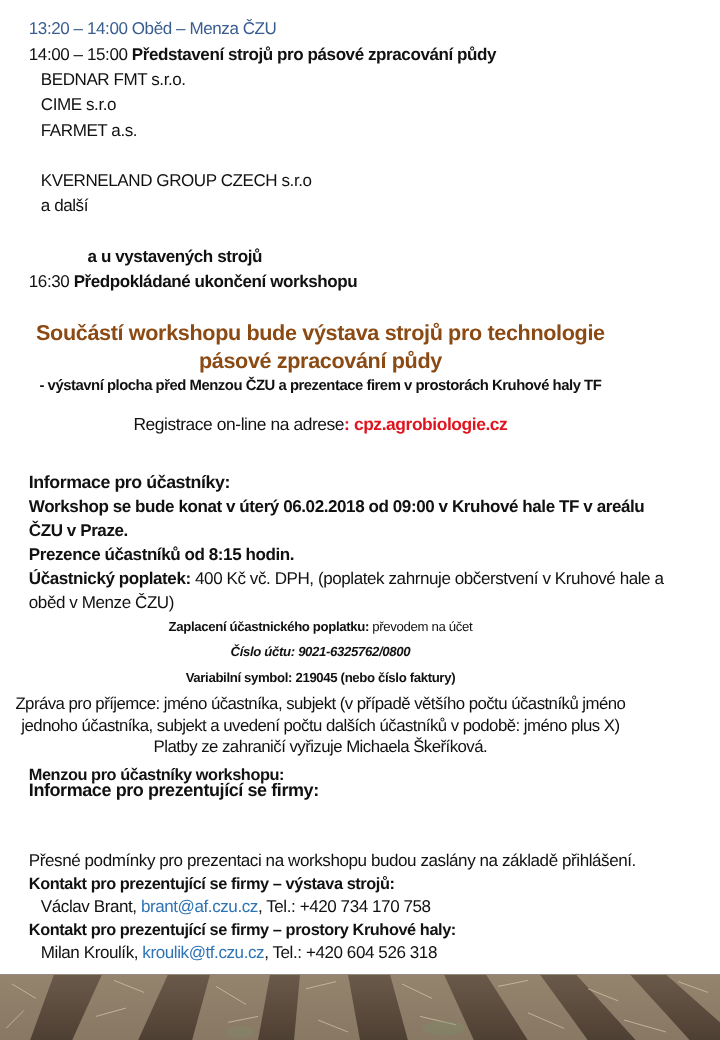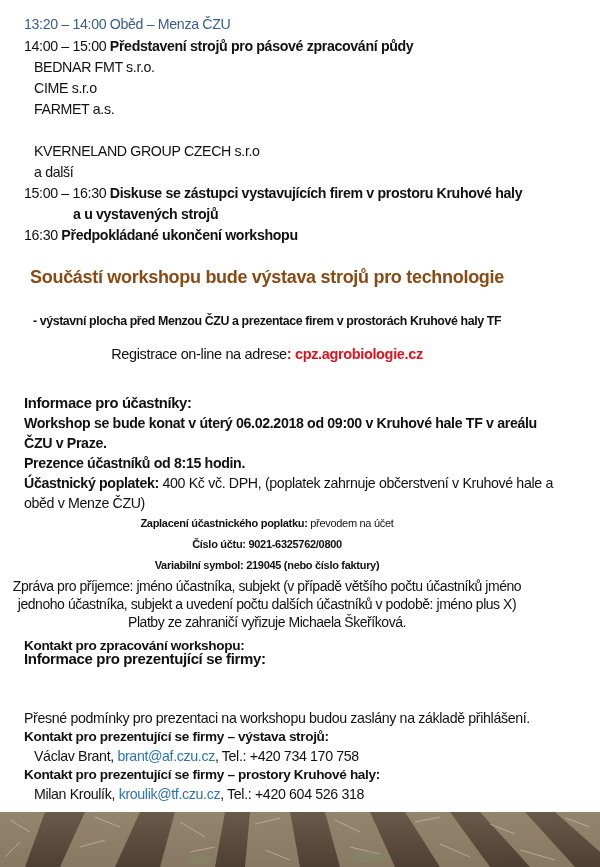--- a/index.html
+++ b/index.html
@@ -28,53 +28,51 @@
 
   <div class="line blue" style="top:15px;">13:20 – 14:00 Oběd – Menza ČZU</div>
   <div class="line" style="top:37px;">
     <span>14:00 – 15:00 </span><span class="b">Představení strojů pro pásové zpracování půdy</span>
   </div>
   <div class="line ind" style="top:58px;">BEDNAR FMT s.r.o.</div>
   <div class="line ind" style="top:79px;">CIME s.r.o</div>
   <div class="line ind" style="top:100px;">FARMET a.s.</div>
   <div class="line ind" style="top:142px;">KVERNELAND GROUP CZECH s.r.o</div>
   <div class="line ind" style="top:163px;">a další</div>
-  <div class="line" style="top:184px;">
-    <span>15:00 – 16:30 </span><span class="b">Diskuse se zástupci vystavujících firem v prostoru Kruhové haly</span>
-  </div>
   <div class="line ind2 b" style="top:205px;margin-left:31px;">a u vystavených strojů</div>
   <div class="line" style="top:226px;">
     <span>16:30 </span><span class="b">Předpokládané ukončení workshopu</span>
   </div>
 
   <div class="line center brown" style="top:266px;">Součástí workshopu bude výstava strojů pro technologie</div>
+  <div class="line center brown" style="top:290px;">pásové zpracování půdy</div>
   <div class="line center small-b" style="top:312px;">- výstavní plocha před Menzou ČZU a prezentace firem v prostorách Kruhové haly TF</div>
   <div class="line center" style="top:345px; font-size:14.5px;">
     <span>Registrace on-line na adrese</span><span class="red">: </span><span class="red">cpz.agrobiologie.cz</span>
   </div>
 
   <div class="line b" style="top:394px; font-size:14.8px;">Informace pro účastníky:</div>
   <div class="line b" style="top:414px;">Workshop se bude konat v úterý 06.02.2018 od 09:00 v Kruhové hale TF v areálu</div>
   <div class="line b" style="top:434px;">ČZU v Praze.</div>
   <div class="line b" style="top:454px;">Prezence účastníků od 8:15 hodin.</div>
   <div class="line" style="top:474px;">
     <span class="b">Účastnický poplatek:</span><span> 400 Kč vč. DPH, (poplatek zahrnuje občerstvení v Kruhové hale a</span>
   </div>
   <div class="line" style="top:494px;">oběd v Menze ČZU)</div>
 
   <div class="line center mid" style="top:514px;">
     <span class="b">Zaplacení účastnického poplatku:</span><span> převodem na účet</span>
   </div>
-  <div class="line center mid b" style="top:535px;">Číslo účtu: 9021-6325762/0800</div>
+  <div class="line center mid b" style="top:535px;font-style:italic;">Číslo účtu: 9021-6325762/0800</div>
   <div class="line center mid b" style="top:556px;">Variabilní symbol: 219045 (nebo číslo faktury)</div>
   <div class="line center it" style="top:577px;">Zpráva pro příjemce: jméno účastníka, subjekt (v případě většího počtu účastníků jméno</div>
   <div class="line center it" style="top:595px;">jednoho účastníka, subjekt a uvedení počtu dalších účastníků v podobě: jméno plus X)</div>
   <div class="line center it" style="top:613px;">Platby ze zahraničí vyřizuje Michaela Škeříková.</div>
 
-  <div class="line b" style="top:637px; font-size:13.6px;">Kontakt pro zpracování workshopu:</div>
+  <div class="line b" style="top:637px; font-size:13.6px;">Menzou pro účastníky workshopu:</div>
 
   <div class="line b" style="top:650px; font-size:15px;">Informace pro prezentující se firmy:</div>
   <div class="line" style="top:709px;">Přesné podmínky pro prezentaci na workshopu budou zaslány na základě přihlášení.</div>
   <div class="line b" style="top:728px; font-size:13.6px;">Kontakt pro prezentující se firmy – výstava strojů:</div>
   <div class="line ind" style="top:747px;">
     <span>Václav Brant, </span><span class="link">brant@af.czu.cz</span><span>, Tel.: +420 734 170 758</span>
   </div>
   <div class="line b" style="top:766px; font-size:13.6px;">Kontakt pro prezentující se firmy – prostory Kruhové haly:</div>
   <div class="line ind" style="top:785px;">
     <span>Milan Kroulík, </span><span class="link">kroulik@tf.czu.cz</span><span>, Tel.: +420 604 526 318</span>

